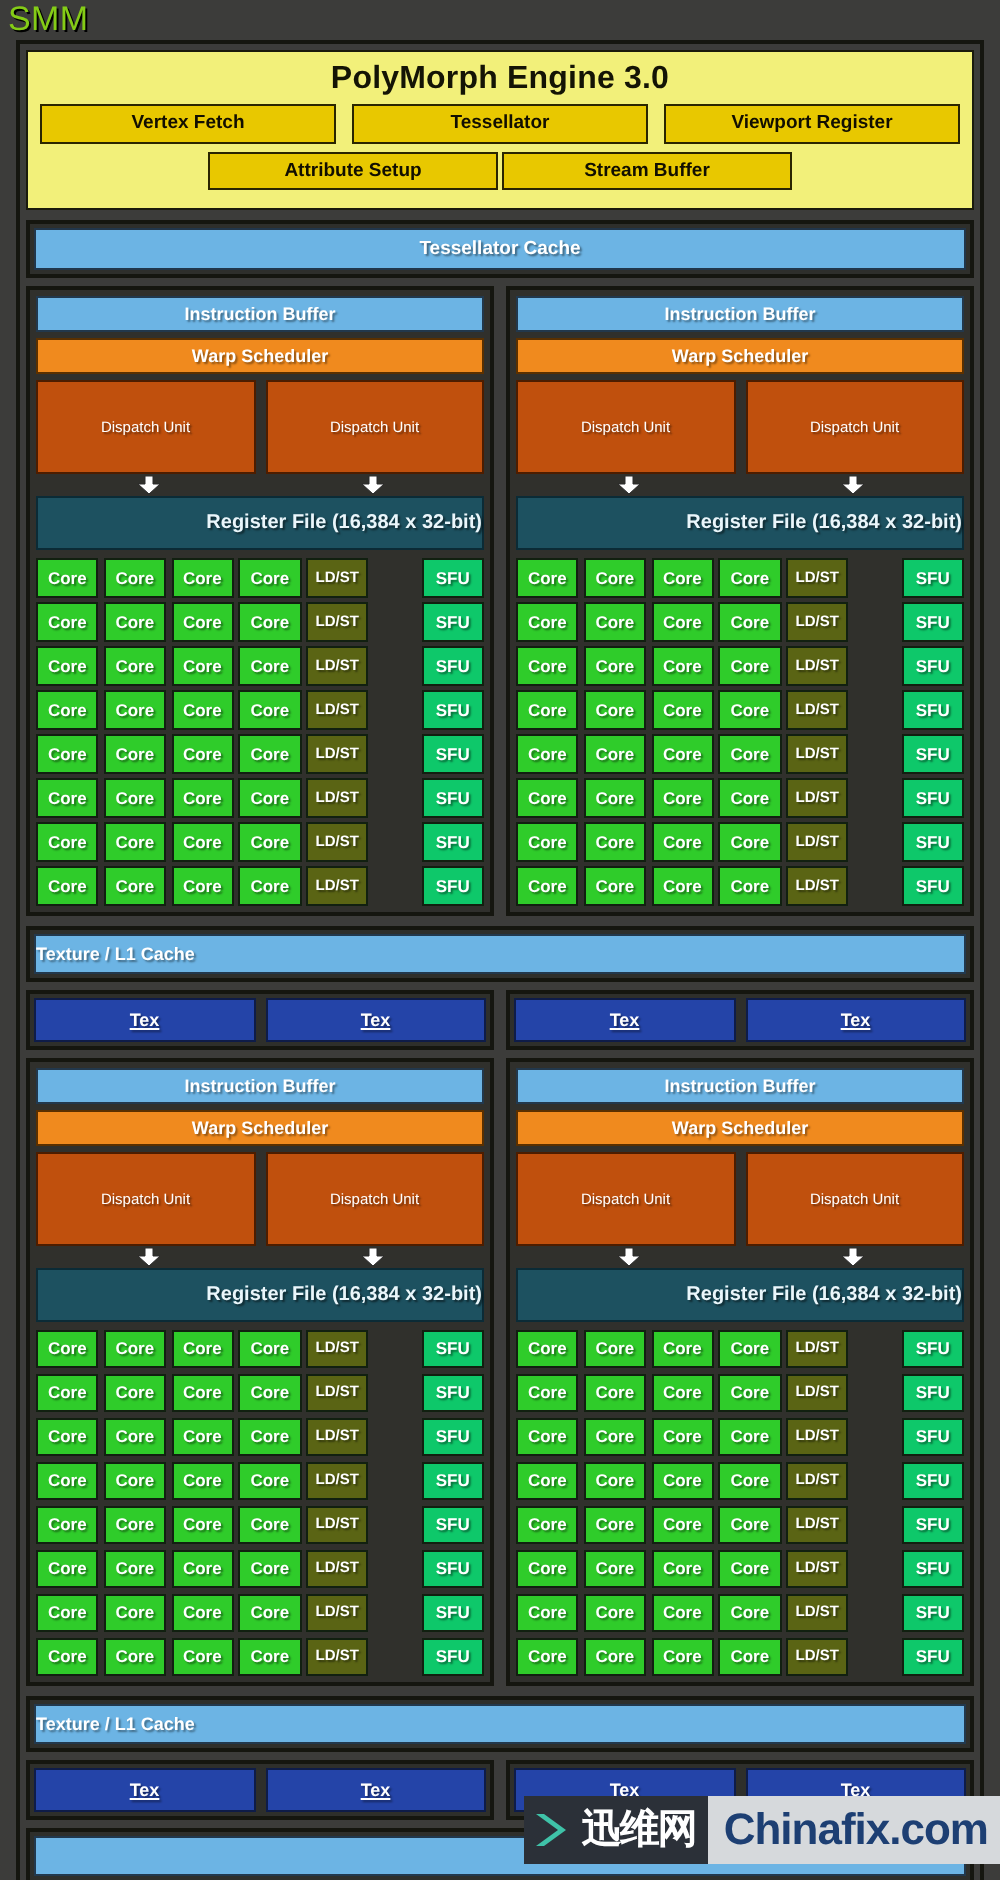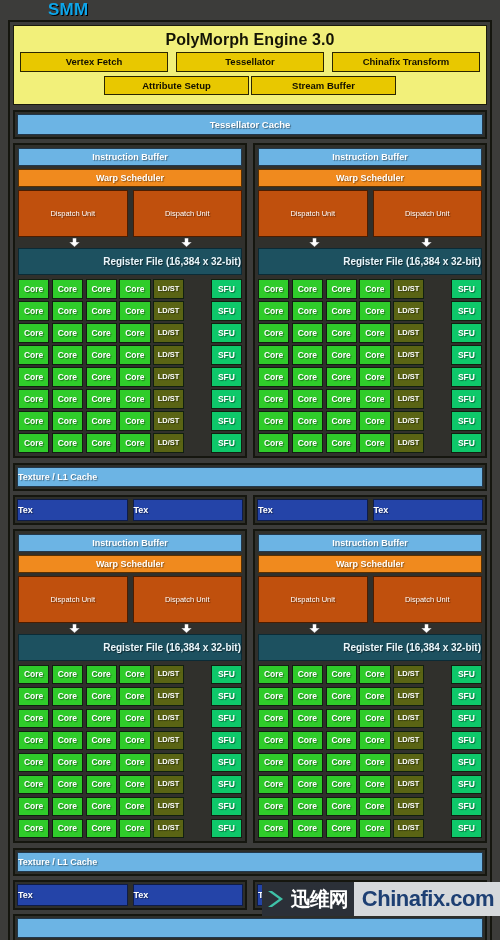--- a/index.html
+++ b/index.html
@@ -22,26 +22,25 @@
     padding: 0 8px 6px 8px;
   }
   #title-bar {
     height: 20px;
     display: flex;
     align-items: center;
     padding-left: 2px;
     margin-left: -6px;
   }
   #smm-title {
-    color: #0ea5e9;
+    color: #84cc16;
     font-size: 17px;
-    font-weight: bold;
+    font-weight: normal;
     letter-spacing: 0.2px;
     text-shadow: 1px 1px 0 #000;
-    margin-left: 44px;
   }
 
   .outer-frame {
     border: 2px solid #15160f;
     background: #3c3c3a;
     padding: 3px;
   }
 
   
   .polymorph {
@@ -227,23 +226,25 @@
     padding: 2px;
     min-width: 0;
   }
   .tex {
     flex: 1 1 0;
     background: #2444a8;
     border: 1px solid #0e1c48;
     color: #fff;
     font-size: 9px;
     font-weight: bold;
+    text-align: center;
     padding: 5px 0;
     text-shadow: 1px 1px 1px rgba(0,0,0,.45);
     min-width: 0;
+    text-decoration: underline;
   }
 
   
   .shmem-wrap {
     border: 2px solid #15160f;
     background: #2e2f2b;
     padding: 2px;
     margin-top: 4px;
   }
   .shmem {
@@ -254,21 +255,21 @@
     font-weight: bold;
     text-align: center;
     padding: 9px 0;
     text-shadow: 1px 1px 1px rgba(0,0,0,.4);
   }
 
   
   #watermark {
     position: absolute;
     right: 0px;
-    bottom: 24px;
+    bottom: 8px;
     height: 34px;
     display: flex;
     align-items: stretch;
     pointer-events: none;
   }
   #wm-left {
     background: #2b3038;
     display: flex;
     align-items: center;
     padding: 0 6px 0 4px;
@@ -305,21 +306,21 @@
     <span id="smm-title">SMM</span>
   </div>
 
   <div class="outer-frame">
 
     <div class="polymorph">
       <div class="poly-title">PolyMorph Engine 3.0</div>
       <div class="poly-row">
         <div class="poly-box">Vertex Fetch</div>
         <div class="poly-box">Tessellator</div>
-        <div class="poly-box">Chinafix Transform</div>
+        <div class="poly-box">Viewport Register</div>
       </div>
       <div class="poly-row centered">
         <div class="poly-box">Attribute Setup</div>
         <div class="poly-box">Stream Buffer</div>
       </div>
     </div>
 
     <div class="icache-wrap">
       <div class="icache">Tessellator Cache</div>
     </div>

